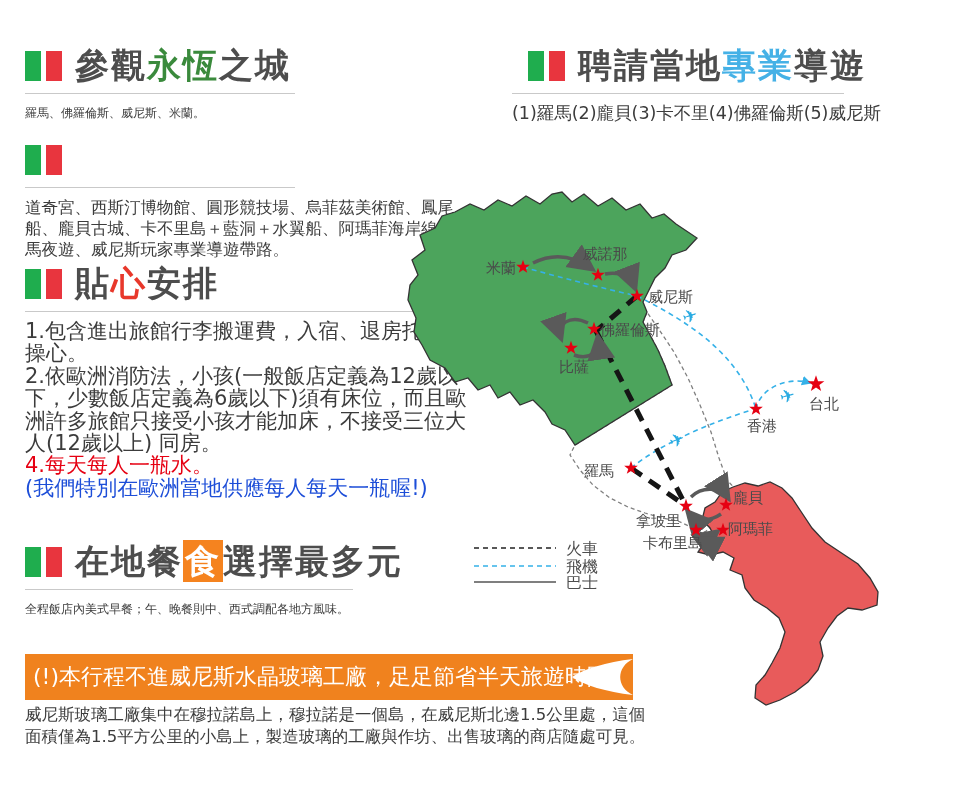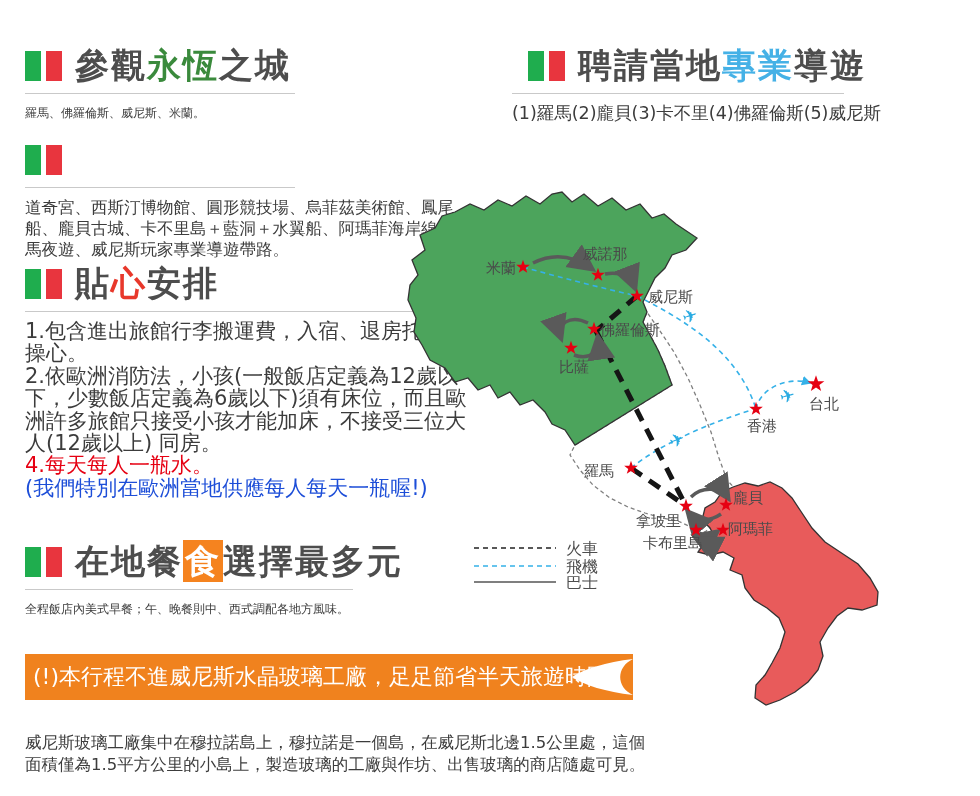--- a/index.html
+++ b/index.html
@@ -18,21 +18,21 @@
   .acc-box{background:#f5831f;color:#ffffff;padding:1px 2px;}
   .rule{height:1px;background:#c9c9c9;margin-top:5px;}
   .body{font-size:12px;line-height:21px;margin:9px 0 0 0;}
   .body3 p{font-size:21px;line-height:22.4px;margin:0;}
   .note-red{color:#e60012;}
   .note-cyan{color:#1d4ed8;}
   .banner{position:absolute;left:25px;top:654px;width:608px;height:46px;background:#f0821e;
           color:#ffffff;font-size:22px;line-height:46px;padding-left:8px;box-sizing:border-box;
           white-space:nowrap;overflow:hidden;}
   .banner-arrow{position:absolute;right:0;top:0;}
-  .footer-p{position:absolute;left:25px;top:732px;width:632px;font-size:16.5px;line-height:21.5px;margin:0;}
+  .footer-p{position:absolute;left:25px;top:704px;width:632px;font-size:16.5px;line-height:21.5px;margin:0;}
   .map{position:absolute;left:400px;top:180px;}
   .city-label{font-size:15px;fill:#4a4a4a;}
   .legend-label{font-size:16px;fill:#4d4d4d;}
   .plane{font-size:18px;fill:#29abe2;text-anchor:middle;}
 </style>
 </head>
 <body>
 
 <div class="sec" style="left:25px;top:44px;">
   <div class="h-row">

